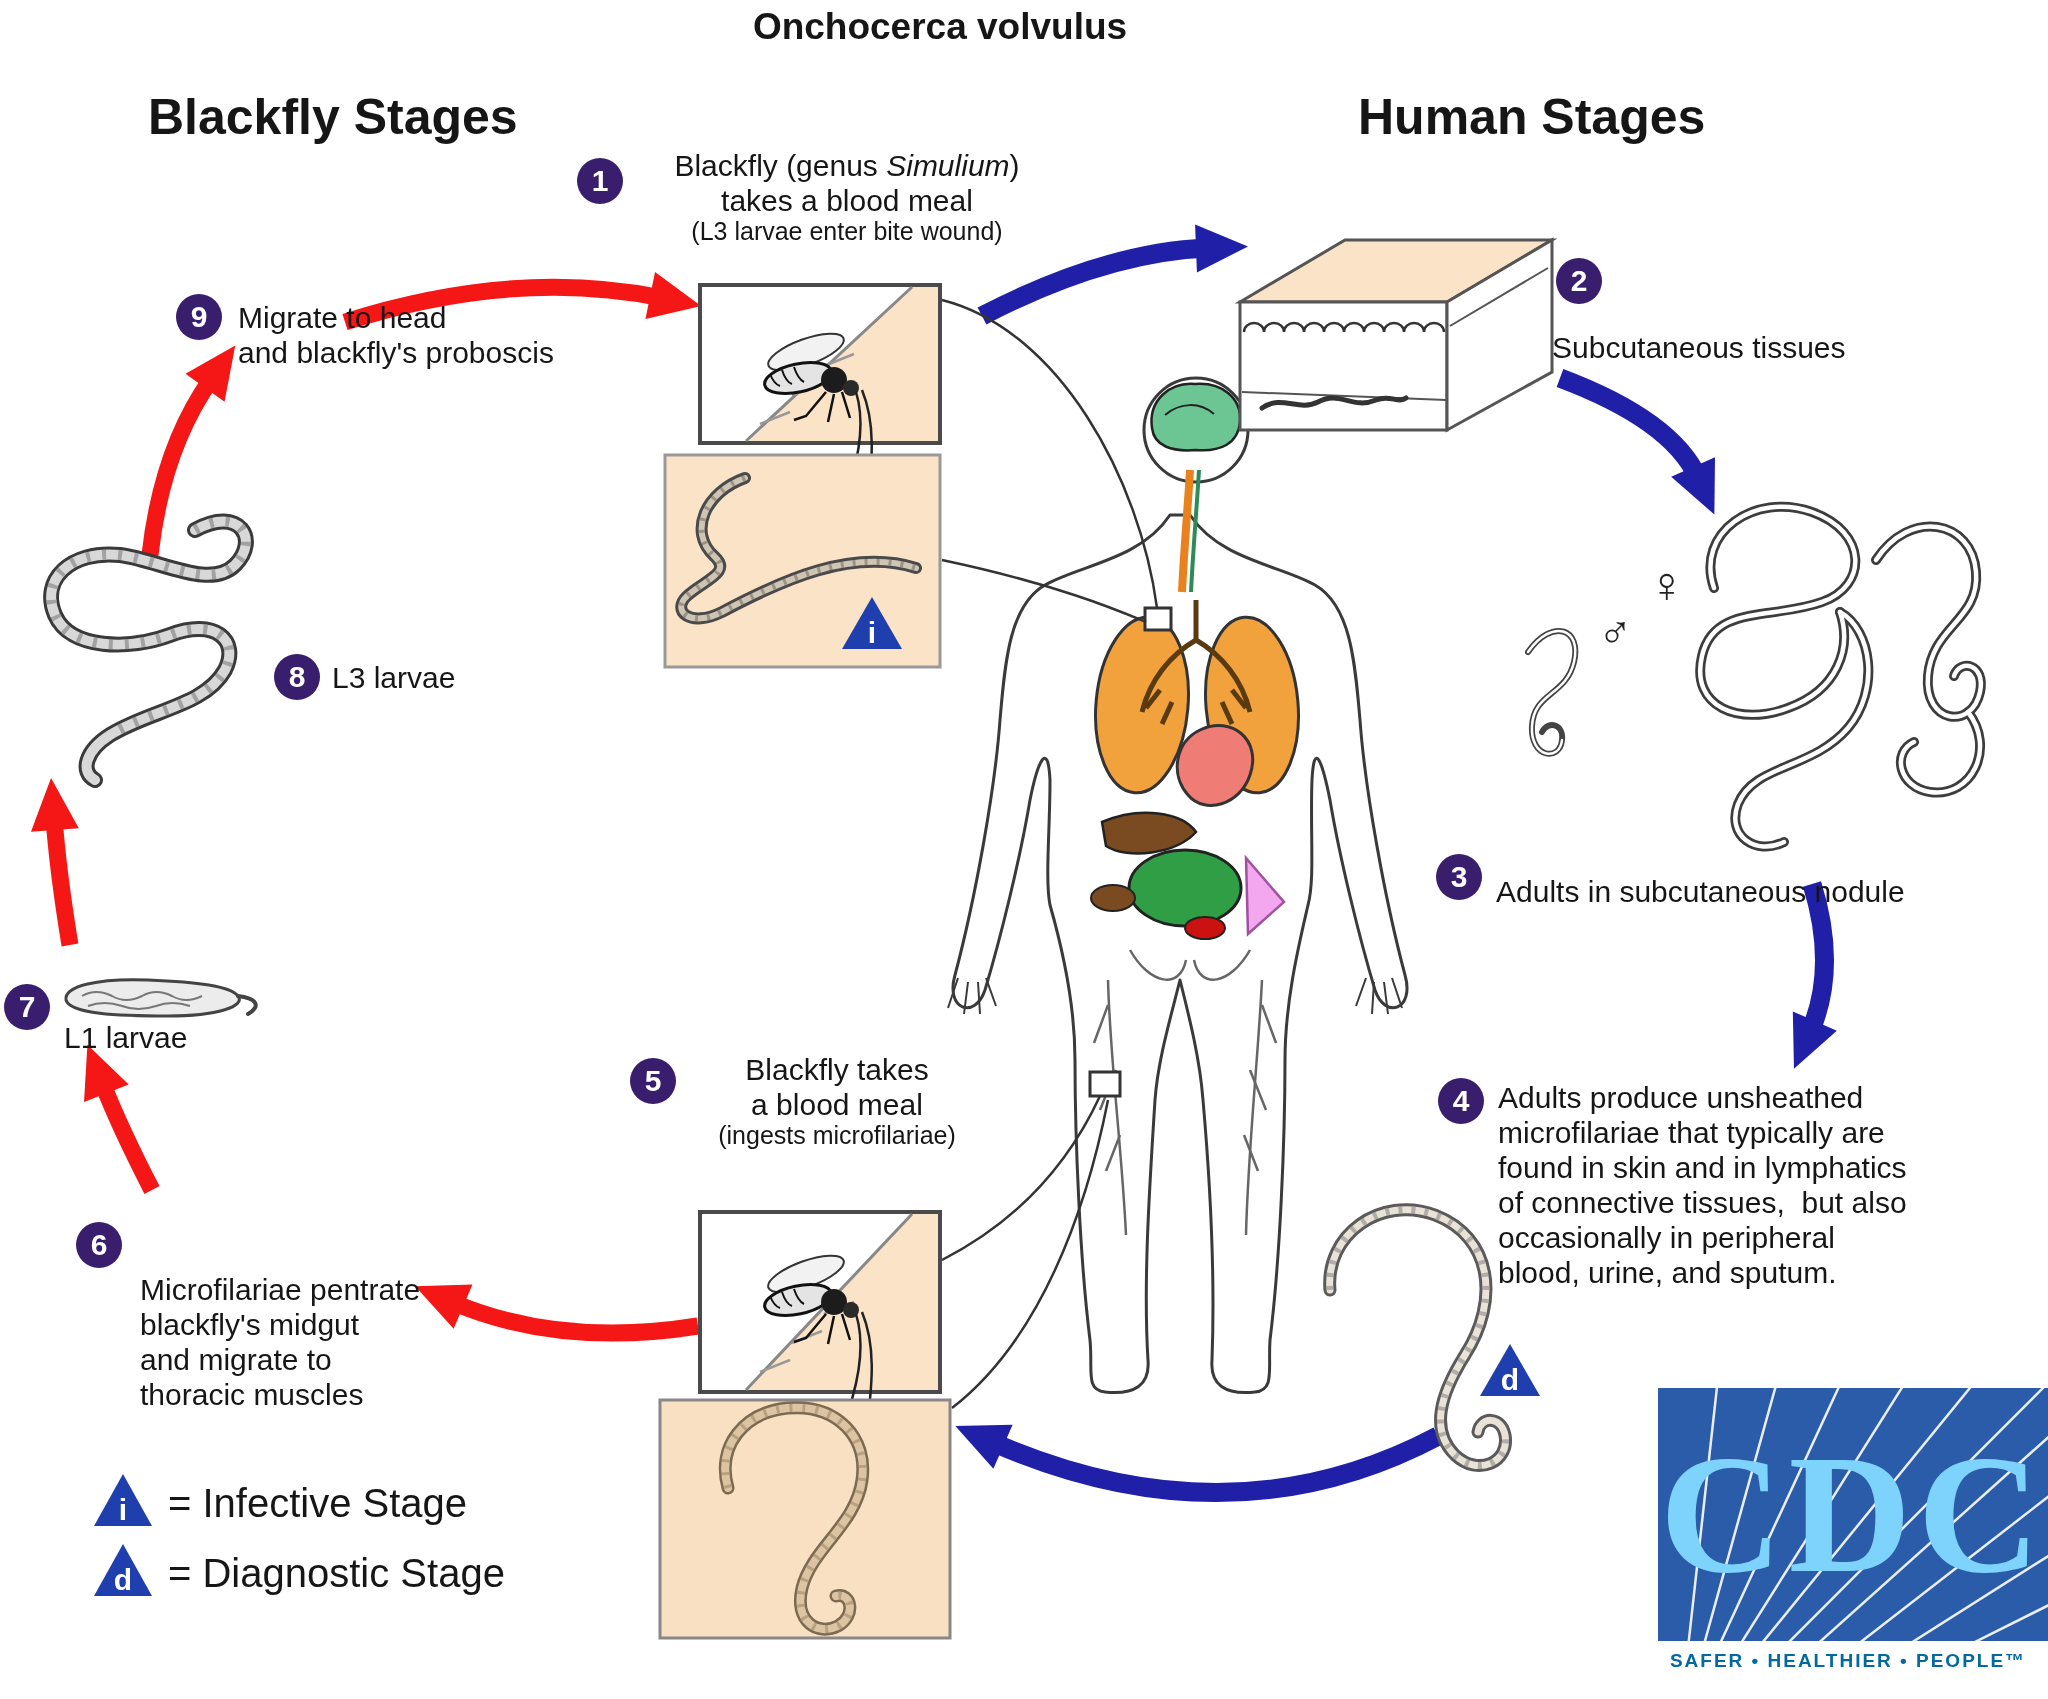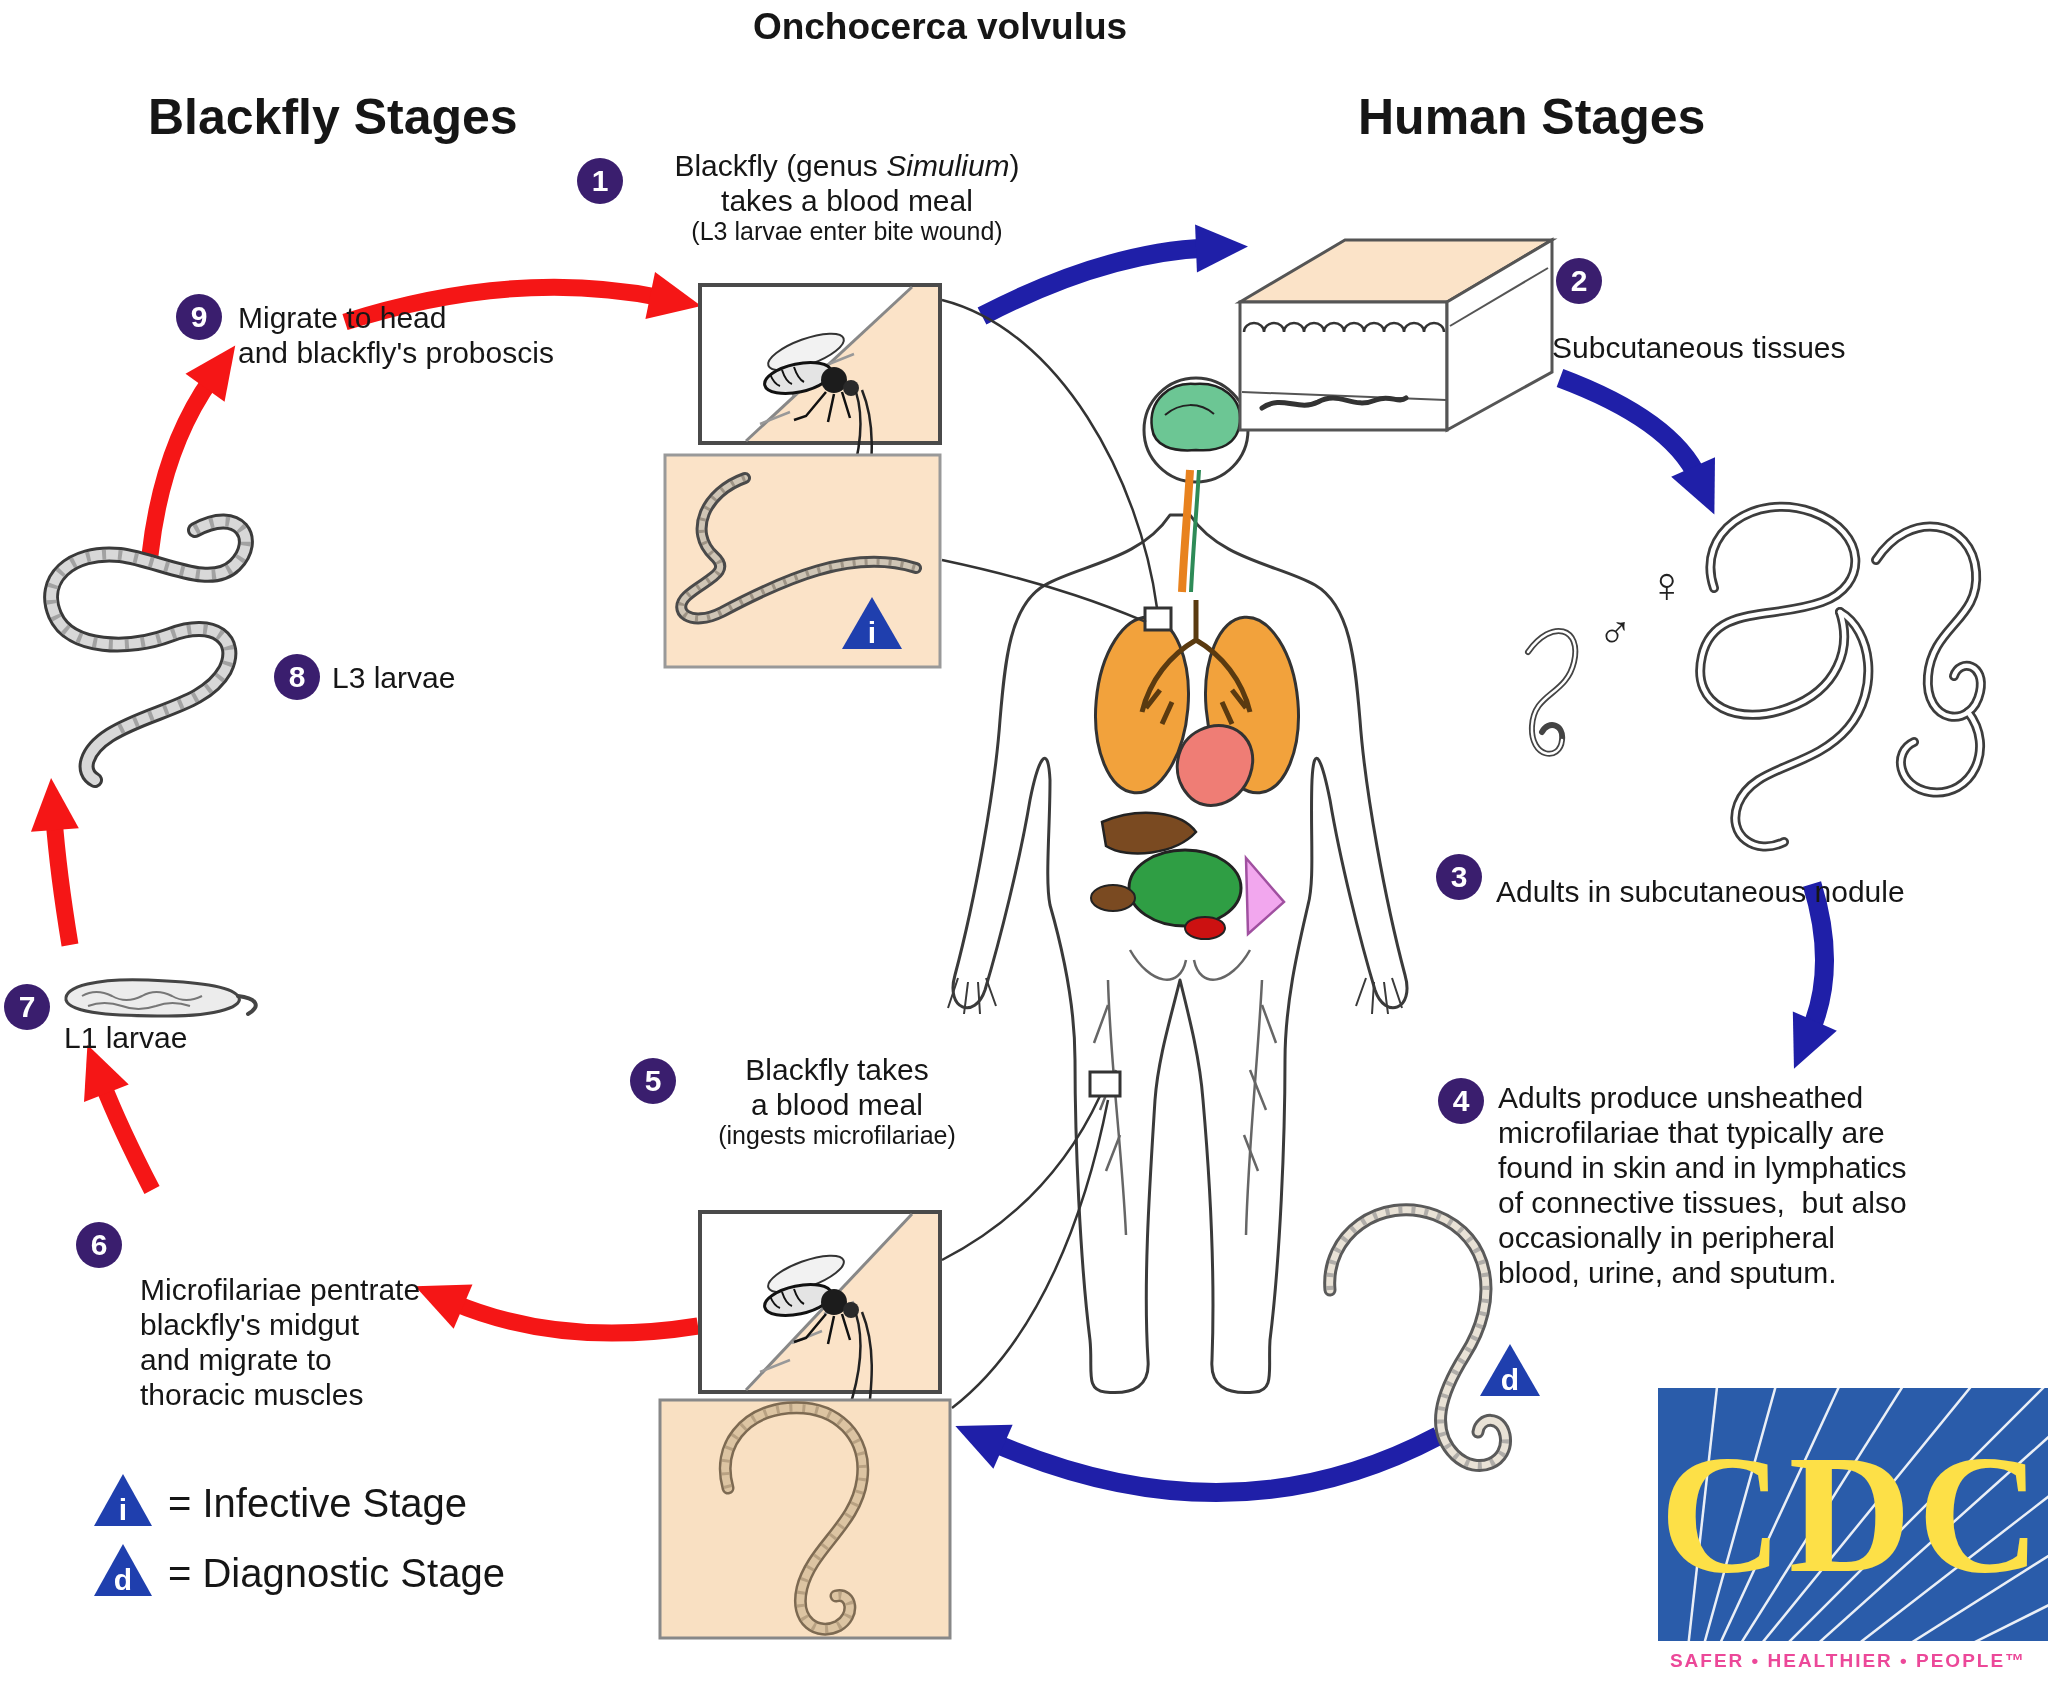--- a/index.html
+++ b/index.html
@@ -14,22 +14,22 @@
          font-size:30px;font-weight:bold;}
   .stept{font-size:30px;line-height:1.17;white-space:pre-wrap;}
   .subt{font-size:25px;line-height:1.1;white-space:pre-wrap;}
   .center{text-align:center;}
   .legend-row{display:flex;align-items:center;gap:14px;margin-bottom:14px;}
   .legend-label{font-size:40px;margin-top:7px;}
   .tri-svg{display:block;}
   .cdc-box{background:#2a5caa;position:relative;overflow:hidden;}
   .cdc-text{position:absolute;left:0;top:6px;width:100%;text-align:center;
             font-family:"Liberation Serif",serif;font-weight:bold;font-size:170px;
-            color:#fde047;letter-spacing:6px;line-height:240px;}
-  .cdc-tag{font-size:19px;font-weight:bold;color:#ec4899;letter-spacing:2px;text-align:center;}
+            color:#7dd3fc;letter-spacing:6px;line-height:240px;}
+  .cdc-tag{font-size:19px;font-weight:bold;color:#0369a1;letter-spacing:2px;text-align:center;}
 </style>
 </head>
 <body>
 
 <div id="stage">
 
   <svg id="art" viewBox="0 0 2048 1699">
     <defs>
       <marker id="ar" markerUnits="userSpaceOnUse" markerWidth="56" markerHeight="52" refX="14" refY="26" orient="auto">
         <path d="M2 2 L54 26 L2 50 Z" fill="#f51616"></path>

